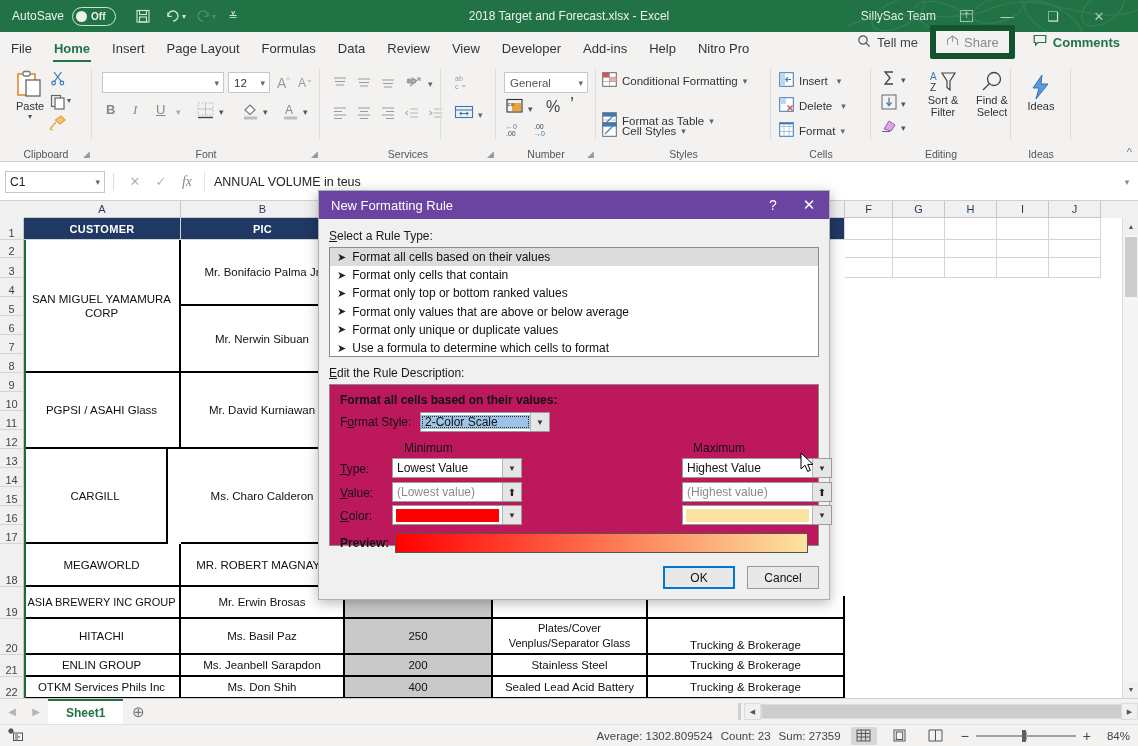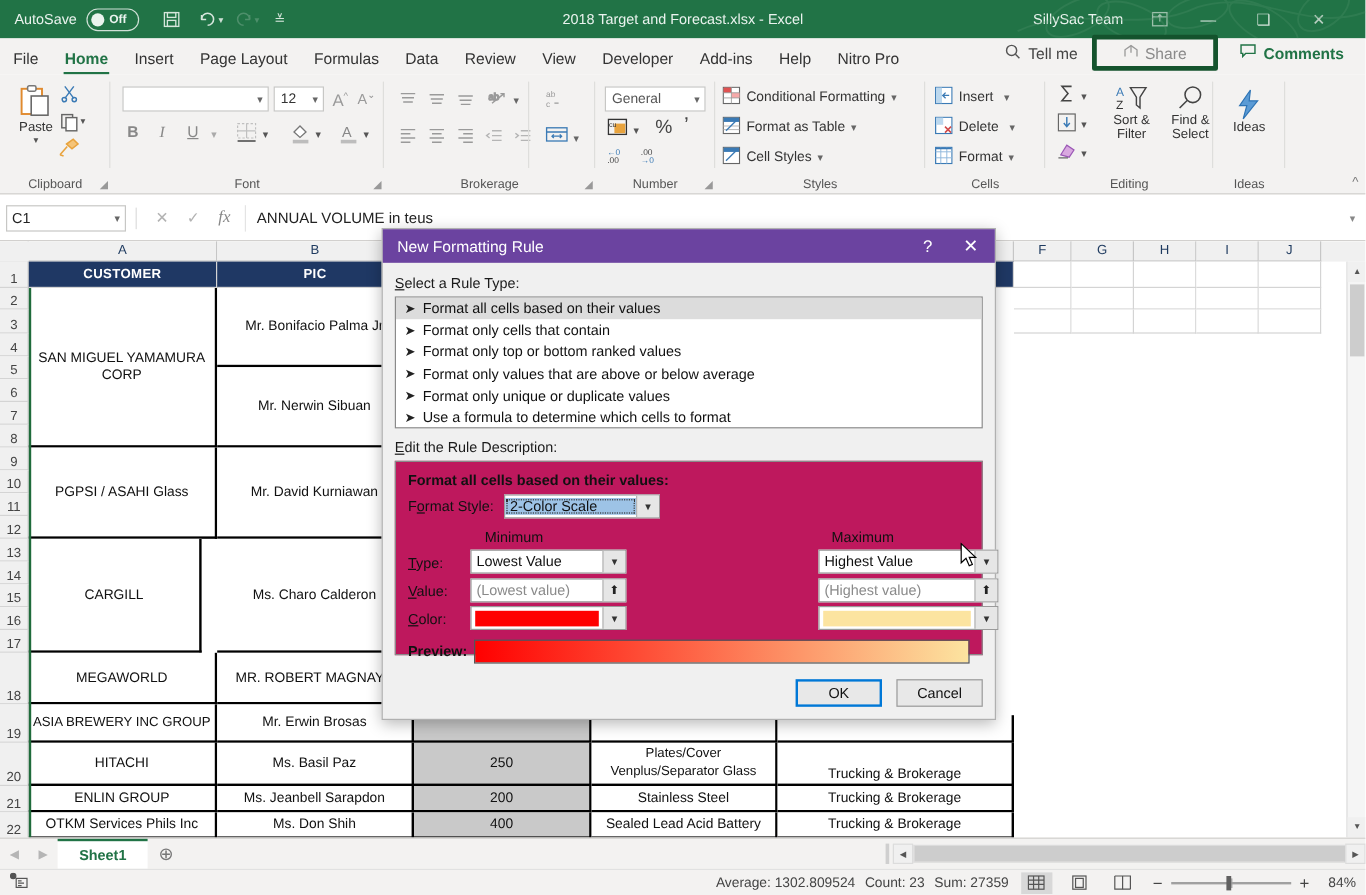--- a/index.html
+++ b/index.html
@@ -56,21 +56,21 @@
   }
   .mtab.file { color:#333; }
   .mtab.active { color:#217346; font-weight:bold; }
   .mtab.active:after {
     content:""; position:absolute; left:10px; right:10px; bottom:0px; height:2.5px; background:#217346;
   }
   .menu-right { margin-left:auto; display:flex; align-items:center; padding-bottom:3px; }
   .tellme { display:flex;align-items:center;gap:6px; font-size:13px; color:#444; padding:0 12px; }
   .share-btn {
     display:flex;align-items:center;gap:5px; font-size:13px; color:#8a8a8a;
-    border:4px solid #14532d; border-radius:2px; padding:3px 22px; margin-right:6px; background:#f3f2f1;
+    border:6px solid #14532d; border-radius:2px; padding:3px 10px; margin-right:6px; background:#f3f2f1;
   }
   .comments-btn {
     display:flex;align-items:center;gap:6px; font-size:13px; color:#217346; font-weight:bold;
     padding:3px 12px; margin-right:6px;
   }
 
   
   .ribbon {
     position:absolute; left:0; top:62px; width:1138px; height:100px;
     background:#f3f2f1; border-bottom:1px solid #d2d0ce;
@@ -484,21 +484,21 @@
           </svg></div>
     <div class="sm-icon" style="left:134px;top:42px;">
       <svg width="20" height="17" viewBox="0 0 20 17" fill="none" stroke="#3a7ab5" stroke-width="1.1">
             <rect x="1.5" y="2.5" width="17" height="11"></rect>
             <path d="M1.5 6 H18.5"></path>
             <path d="M6 9.5 H14 M7.5 8 L6 9.5 L7.5 11 M12.5 8 L14 9.5 L12.5 11"></path>
           </svg>
     </div>
     <span class="caret" style="position:absolute;left:158px;top:48px;color:#666;">▾</span>
     <div class="rgdiv" style="left:120px;"></div>
-    <div class="rglabel">Brokerage</div>
+    <div class="rglabel">Services</div>
     <div class="rgdialog">◢</div>
     <div class="rgdiv" style="right:0;"></div>
   </div>
 
   <div class="rgroup" style="left:496px; width:100px;">
     <div class="numfmt-box" style="left:8px; top:10px; width:84px; height:21px;">
       <span style="flex:1">General</span>
       <span class="caret" style="padding-right:4px;">▾</span>
     </div>
     <div class="sm-icon" style="left:10px; top:36px;">
@@ -530,21 +530,21 @@
         <svg width="15" height="15" viewBox="0 0 15 15">
               <rect x="0.7" y="0.7" width="13.6" height="13.6" fill="#fff" stroke="#666" stroke-width="1"></rect>
               <rect x="1" y="1" width="6.5" height="4.3" fill="#e05252"></rect>
               <rect x="7.5" y="5.3" width="6.8" height="4.3" fill="#f5a9a9"></rect>
               <path d="M0.7 5.3 H14.3 M0.7 9.6 H14.3 M7.5 0.7 V14.3" stroke="#999" stroke-width=".7"></path>
             </svg>
       </span>
       <span class="rtext" style="position:static;">Conditional Formatting</span>
       <span class="caret">▾</span>
     </div>
-    <div style="position:absolute;left:6px;top:35px;display:flex;align-items:center;gap:5px;">
+    <div style="position:absolute;left:6px;top:50px;display:flex;align-items:center;gap:5px;">
       <span>
         <svg width="15" height="15" viewBox="0 0 15 15">
               <rect x="0.7" y="0.7" width="13.6" height="13.6" fill="#fff" stroke="#666" stroke-width="1"></rect>
               <rect x="1" y="1" width="13" height="3.6" fill="#3a7ab5"></rect>
               <path d="M0.7 8 H14.3 M0.7 11 H14.3" stroke="#aaa" stroke-width=".7"></path>
               <path d="M3 12 L12 3" stroke="#3a7ab5" stroke-width="1.1"></path>
             </svg>
       </span>
       <span class="rtext" style="position:static;">Format as Table</span>
       <span class="caret">▾</span>

